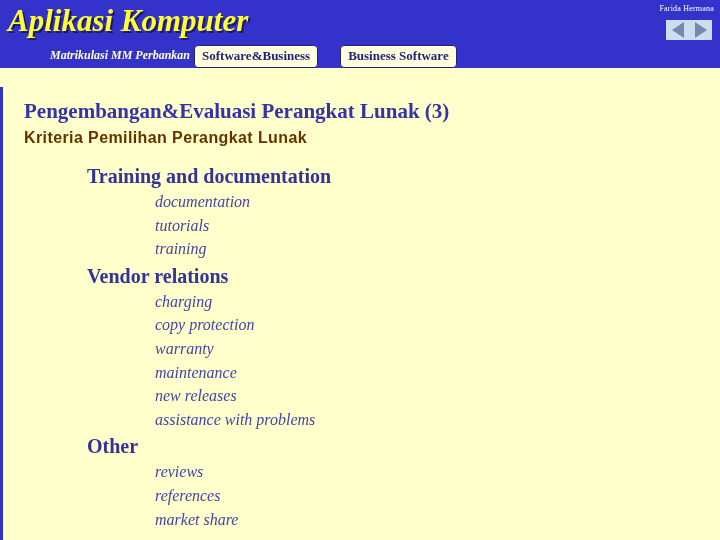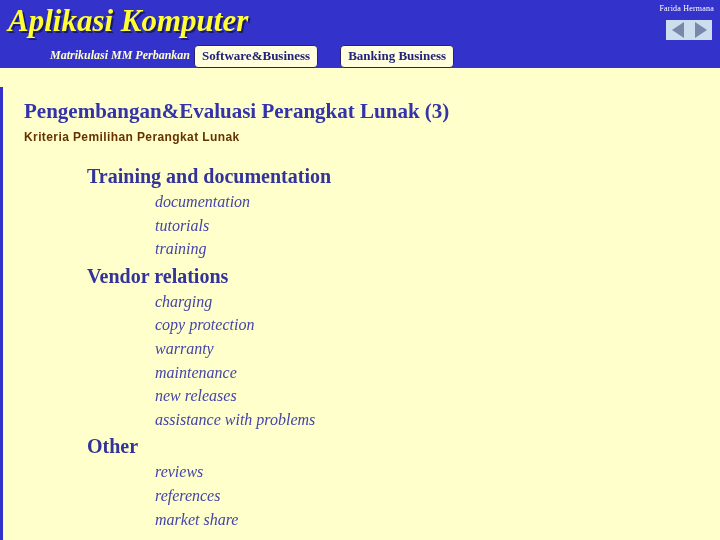--- a/index.html
+++ b/index.html
@@ -151,21 +151,21 @@
     color: #3333aa;
     white-space: nowrap;
   }
 
   #slide-subtitle {
     position: absolute;
     left: 21px;
     top: 41px;
     font-family: "Liberation Sans", sans-serif;
     font-weight: bold;
-    font-size: 12px;
+    font-size: 16px;
     line-height: 19px;
     color: #663300;
     letter-spacing: 0.4px;
     white-space: nowrap;
   }
 
   #outline {
     position: absolute;
     left: 0;
     top: 74px;
@@ -210,21 +210,21 @@
       <span class="nav-arrow right"></span>
     </div>
 
     <div id="tabbar">
       <span id="tabbar-label">Matrikulasi MM Perbankan</span>
 
       <span class="tab">Software&amp;Business</span>
 
 
 
-      <span class="tab">Banking Business</span>
+      <span class="tab">Business Software</span>
     </div>
   </div>
 
   <div id="content">
 
     <div id="slide-title">Pengembangan&amp;Evaluasi Perangkat Lunak (3)</div>
 
     <div id="slide-subtitle">Kriteria Pemilihan Perangkat Lunak</div>
 
     <div id="outline">

